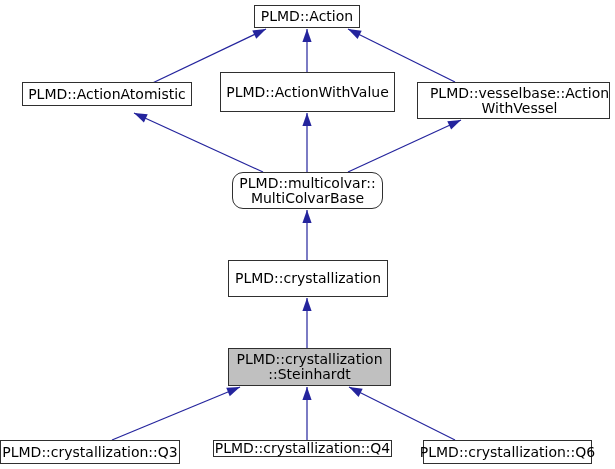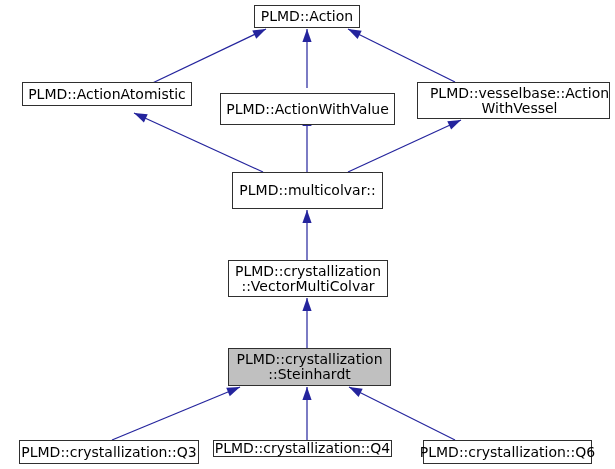--- a/index.html
+++ b/index.html
@@ -50,26 +50,26 @@
     cursor: pointer;
   }
   .node.highlight {
     background: var(--highlight-fill);
     border-width: 1.5px;
     cursor: default;
   }
   
   #n-action            { left: 254px; top: 5px;   width: 106px; height: 23px; }
   #n-atomistic         { left: 22px;  top: 82px;  width: 170px; height: 24px; }
-  #n-withvalue         { left: 220px; top: 93px;  width: 175px; height: 32px; }
+  #n-withvalue         { left: 220px; top: 72px;  width: 175px; height: 40px; }
   #n-withvessel        { left: 417px; top: 82px;  width: 193px; height: 37px; padding-left: 12px; }
-  #n-multicolvarbase   { left: 232px; top: 172px; width: 151px; height: 37px; }
+  #n-multicolvarbase   { left: 232px; top: 172px; width: 151px; height: 37px; border-radius: 11px; }
   #n-vectormulticolvar { left: 228px; top: 260px; width: 160px; height: 37px; }
   #n-steinhardt        { left: 228px; top: 348px; width: 163px; height: 38px; }
-  #n-q3                { left: 19px;   top: 440px; width: 180px; height: 24px; }
+  #n-q3                { left: 0;   top: 440px; width: 180px; height: 24px; }
   #n-q4                { left: 213px; top: 440px; width: 179px; height: 17px; }
   #n-q6                { left: 423px; top: 440px; width: 169px; height: 24px; }
 </style>
 </head>
 <body>
 
 <div class="canvas">
 
   <svg class="edges" viewBox="0 0 615 469">
     <defs>
@@ -102,25 +102,25 @@
     <span>PLMD::ActionWithValue</span>
   </div>
 
   <div class="node" id="n-withvessel">
     <span>PLMD::vesselbase::Action</span>
     <span>WithVessel</span>
   </div>
 
   <div class="node" id="n-multicolvarbase">
     <span>PLMD::multicolvar::</span>
+    <span>MultiColvarBase</span>
   </div>
 
   <div class="node" id="n-vectormulticolvar">
     <span>PLMD::crystallization</span>
-    <span>::VectorMultiColvar</span>
   </div>
 
   <div class="node highlight" id="n-steinhardt">
     <span>PLMD::crystallization</span>
     <span>::Steinhardt</span>
   </div>
 
   <div class="node" id="n-q3">
     <span>PLMD::crystallization::Q3</span>
   </div>

